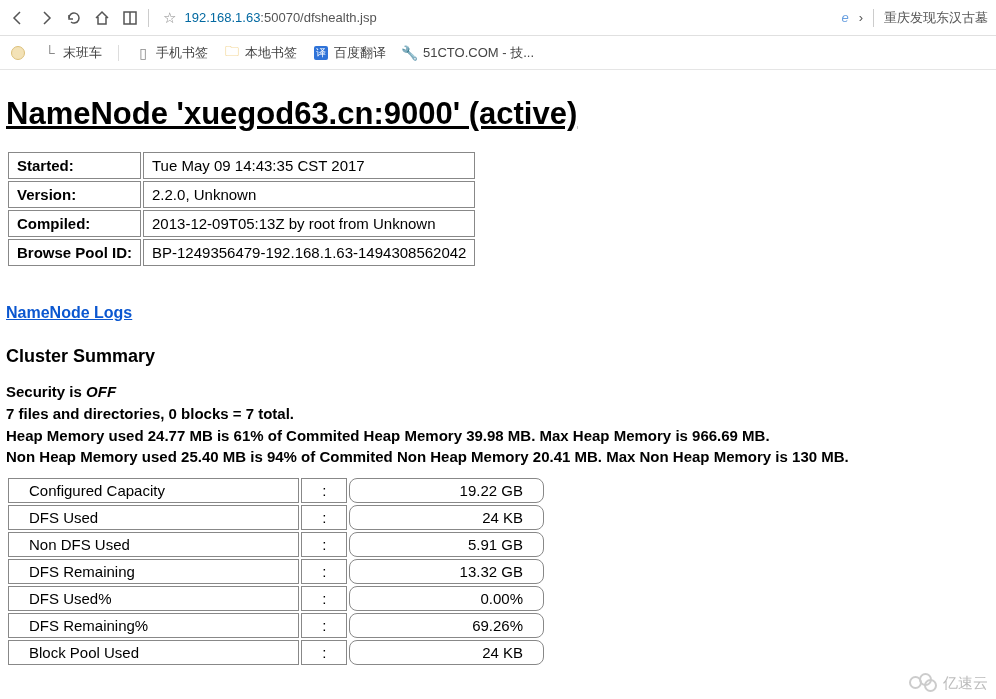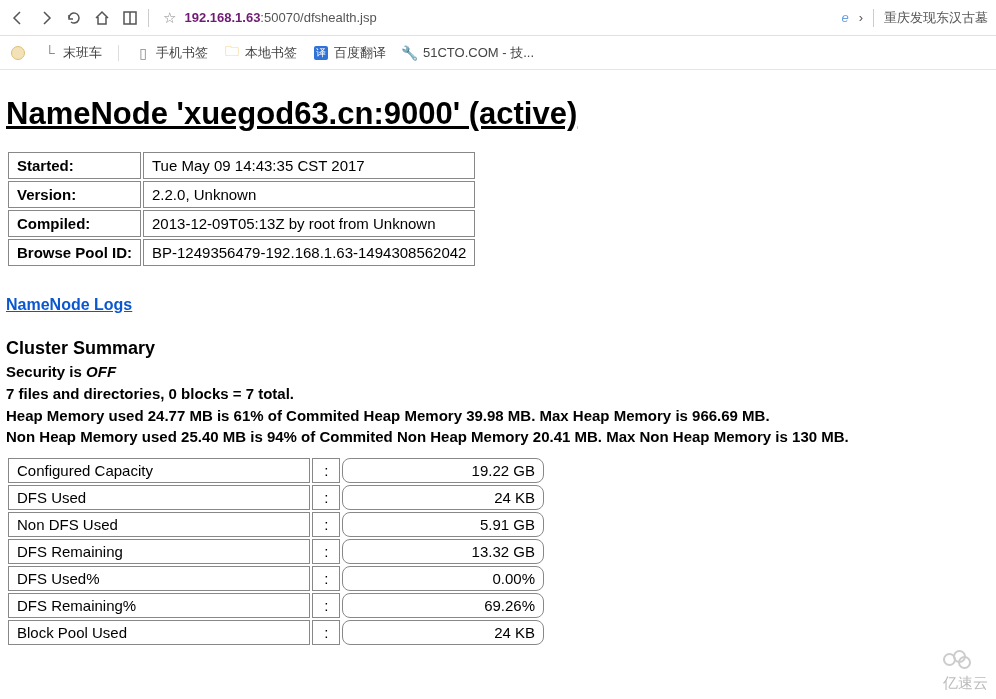--- a/index.html
+++ b/index.html
@@ -23,72 +23,72 @@
       display: flex; align-items: center; justify-content: center;
       color: #555;
       font-size: 16px;
       cursor: pointer;
     }
     .nav-btn svg { width: 16px; height: 16px; stroke: #555; stroke-width: 1.5; fill: none; }
     .url-area { flex: 1; display: flex; align-items: center; gap: 8px; padding-left: 6px;}
     .url-divider { width:1px; height: 18px; background:#ccc; }
     .star { color:#888; font-size: 15px; }
     .url-text { color:#555; font-size:13px; }
-    .url-bold { color:#701a75; font-weight: 700; }
+    .url-bold { color:#0369a1; font-weight: 400; }
     .right-nav { display:flex; align-items:center; gap:10px; color:#555; font-size:13px;}
     .bookmarks-bar {
       height: 34px;
       display:flex; align-items:center; gap:16px;
       padding: 0 10px;
       border-bottom:1px solid #e5e5e5;
       font-size:13px; color:#444;
     }
     .bm { display:flex; align-items:center; gap:5px; cursor:pointer;}
     .bm-icon { width:16px; height:16px; display:inline-flex; align-items:center; justify-content:center; font-size:14px;}
     .folder { color:#e8b43f; }
     .favicon-dot { width:14px;height:14px;border-radius:50%; background:#f3e2b7; border:1px solid #dcc07a;}
     .blue-sq { width:14px;height:14px;background:#2f73d8;color:#fff;font-size:10px;display:flex;align-items:center;justify-content:center;border-radius:2px;}
     .bm-divider { width:1px; height:16px; background:#ddd; }
 
     .content { padding: 18px 6px 20px 6px; }
     h1.page-title { font-size: 31px; font-weight: 700; margin: 8px 0 18px 0; text-decoration: underline;}
 
     table.info {
       border-collapse: separate; border-spacing: 2px; 
-      margin-bottom: 12px;
+      margin-bottom: 20px;
     }
     table.info td, table.info th {
       border: 1px solid #888; padding: 4px 8px; text-align: left;
       font-size: 15px;
     }
     table.info th { font-weight:700; }
 
     .links { margin: 6px 0 24px 0; }
     .links a { color:#0b57d0; font-weight:700; text-decoration: underline; display:inline-block; font-size:16px;}
 
-    h2.section-title { font-size:18px; font-weight:700; margin: 10px 0 2px 0; }
+    h2.section-title { font-size:18px; font-weight:700; margin: 10px 0 14px 0; }
 
     .summary-text { font-size:15px; font-weight:700; line-height:1.45; margin-bottom: 8px;}
     .summary-text .italic { font-style: italic; }
 
     table.cluster {
       border-collapse: separate; border-spacing: 2px;
       width: 540px;
     }
     table.cluster td {
-      border:1px solid #888; padding: 3px 8px; font-size:15px;
+      border:1px solid #888; padding: 3px 20px; font-size:15px;
     }
     table.cluster td.label { width: 300px; }
     table.cluster td.colon { width: 28px; text-align:center; }
     table.cluster td.value { width: 200px; text-align: right; border-radius: 8px; }
 
     .watermark {
       position: fixed; right: 8px; bottom: 6px;
-      display:flex; align-items:flex-start; gap:4px;
-      color:#bbb; font-size:15px;flex-direction:column;
+      display:flex; align-items:flex-end; gap:4px;
+      color:#bbb; font-size:15px;
     }
     .wm-circles { position:relative; width:30px; height:20px;}
     .wm-c { position:absolute; width:13px;height:13px;border:2px solid #ccc; border-radius:50%;}
     .wm-c1{ left:0; top:3px;} .wm-c2{ left:10px; top:0;} .wm-c3{ left:15px; top:6px;}
   </style>
 </head>
 <body>
 
 <div class="browser-toolbar">
   <div class="nav-btn">

